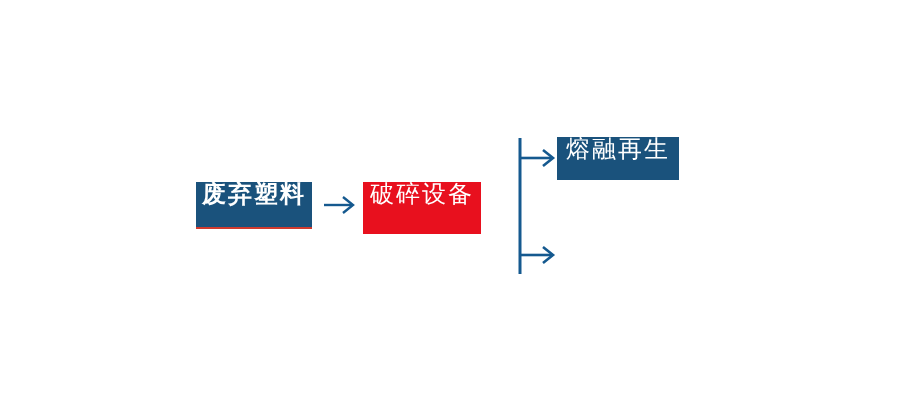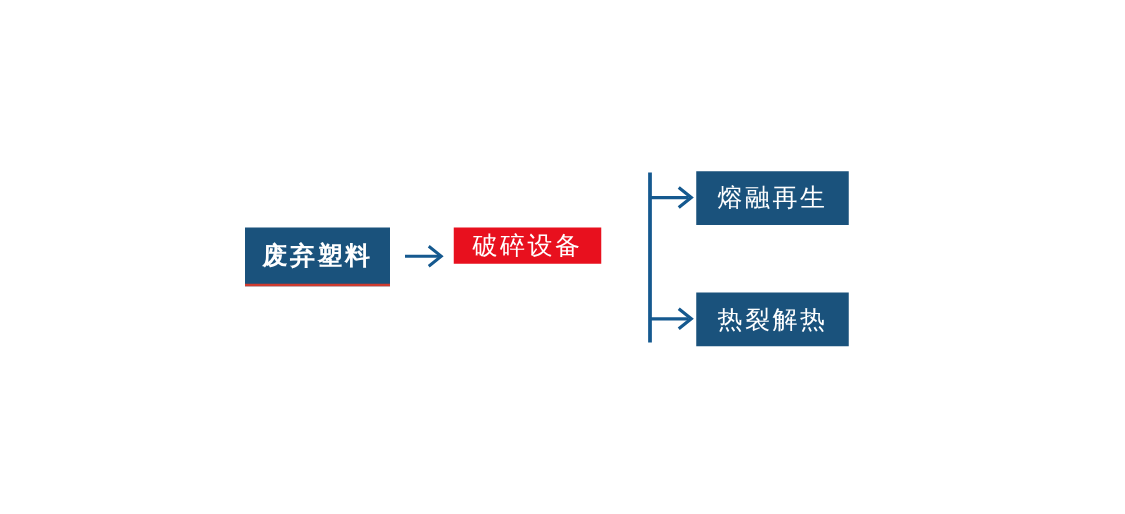--- a/index.html
+++ b/index.html
@@ -11,35 +11,35 @@
   .canvas {
     position: relative;
     width: 900px;
     height: 411px;
     background: #ffffff;
     overflow: hidden;
   }
   .node {
     position: absolute;
     display: flex;
-    align-items: center;
+    align-items: flex-start;
     justify-content: center;
     color: #ffffff;
-    font-size: 20px;
+    font-size: 24px;
     letter-spacing: 2px;
     line-height: 1;
     box-sizing: border-box;
     white-space: nowrap;
   }
   .node-blue { background: var(--node-blue, #1a527c); }
   .node-red  { background: var(--node-red, #e8101e); }
 
   .node-waste   { left: 196px; top: 182px; width: 116px; height: 47px;
                   border-bottom: 2px solid var(--waste-underline, #cf3b2f); font-weight: bold; }
-  .node-crusher { left: 363px; top: 182px; width: 118px; height: 29px; }
+  .node-crusher { left: 363px; top: 182px; width: 118px; height: 52px; }
   .node-melt    { left: 557px; top: 137px; width: 122px; height: 43px; }
   .node-pyro    { left: 557px; top: 234px; width: 122px; height: 43px; }
 
   .arrow-svg {
     position: absolute;
     color: var(--arrow-blue, #15598f);
   }
   .arrow-main   { left: 322px; top: 192px; }
   .branch-group { left: 517px; top: 134px; }
 
@@ -74,17 +74,14 @@
     <path d="M26 16 L36 24 L26 32" stroke-width="2.6"></path>
 
     <line x1="3" y1="121" x2="34" y2="121" stroke-width="2.6"></line>
     <path d="M26 113 L36 121 L26 129" stroke-width="2.6"></path>
   </svg>
 
   <div class="node node-blue node-melt">
     <span>熔融再生</span>
   </div>
 
-  <div class="node node-blue node-pyro">
-    <span>热裂解热</span>
-  </div>
 
 </div>
 
 </body></html>

